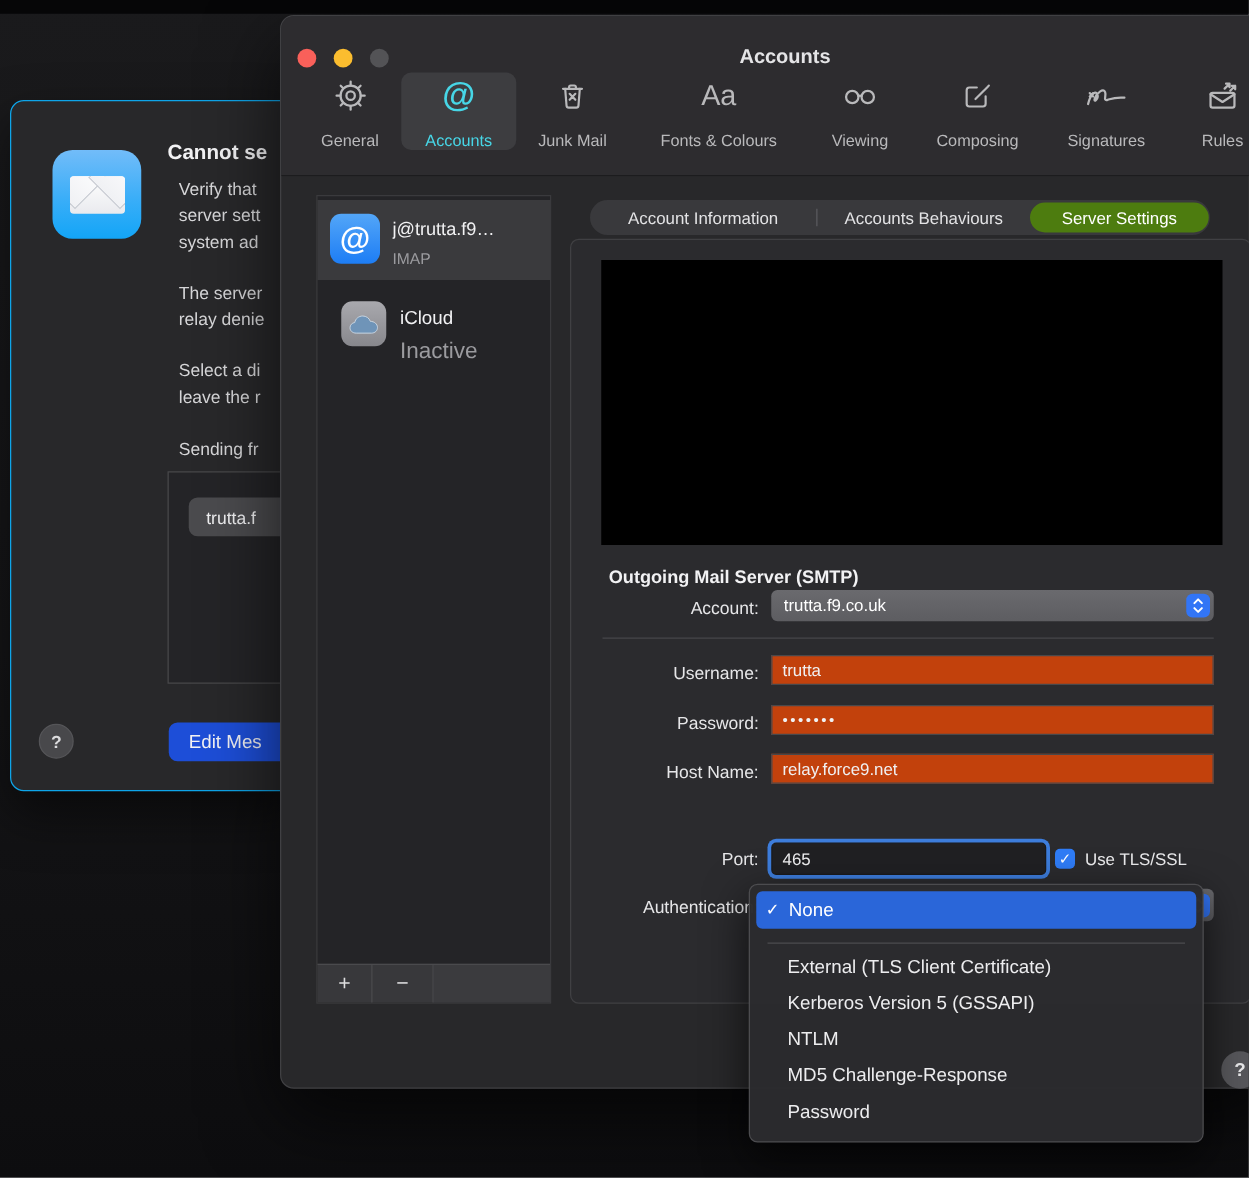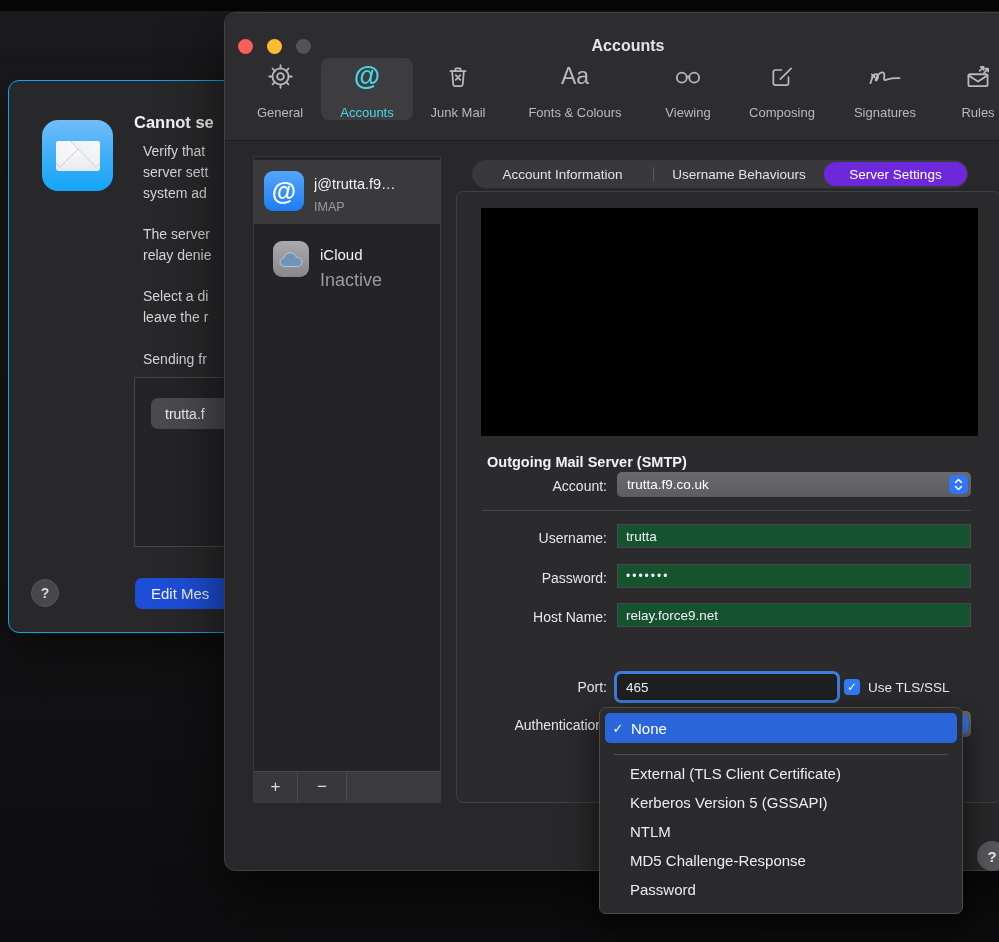--- a/index.html
+++ b/index.html
@@ -99,21 +99,21 @@
     position:absolute; left:231px; top:178px; width:545px; height:612px;
     background:#2b2b2e; border:1px solid #404043; border-radius:7px;
   }
   .segctl {
     position:absolute; left:247px; top:147px; width:496px; height:28px;
     background:#39393c; border-radius:15px; display:flex; align-items:center; z-index:3;
   }
   .seg { height:24px; margin:2px 0; display:flex; align-items:center; justify-content:center;
     font-size:13.5px; color:#e3e3e5; white-space:nowrap; }
   .seg1 { width:181px; } .seg2 { width:170px; } .seg3 { width:143px; }
-  .seg.selected { background:#6d28d9; border-radius:13px; color:#ffffff; }
+  .seg.selected { background:#4d7c0f; border-radius:13px; color:#ffffff; }
   .seg-div { width:1px; height:14px; background:#5b5b5f; }
 
   .blackbox { position:absolute; left:256px; top:195px; width:497px; height:228px; background:#000; z-index:3; }
 
   .smtp-title { position:absolute; left:262px; top:441px; font-size:14.5px; font-weight:bold; color:#f2f2f4; z-index:3; }
 
   .frm-label { position:absolute; width:160px; text-align:right; font-size:14px; color:#e6e6e8; white-space:nowrap; z-index:3; }
   .lab-account { left:222px; top:465px; }
   .lab-user    { left:222px; top:517px; }
   .lab-pass    { left:222px; top:557px; }
@@ -128,21 +128,21 @@
   }
   .stepper {
     position:absolute; right:3px; top:3px; width:19px; height:19px; border-radius:5px;
     background:#3275f6; display:flex; align-items:center; justify-content:center;
   }
   .stepper svg { stroke:#fff; stroke-width:1.6; fill:none; stroke-linecap:round; stroke-linejoin:round; }
   .frm-div { position:absolute; left:257px; top:497px; width:489px; height:1px; background:#47474a; z-index:3; }
 
   .field {
     position:absolute; left:392px; width:354px; height:24px;
-    background:#14532d; border:1px solid #48484b;
+    background:#c2410c; border:1px solid #48484b;
     display:flex; align-items:center; padding-left:8px; font-size:13.5px; color:#f0f0f2; z-index:3;
   }
   .fld-user { top:511px; } .fld-pass { top:551px; letter-spacing:2px; font-size:12px; } .fld-host { top:590px; }
   .fld-port {
     left:392px; top:661px; width:220px; height:26px; border-radius:4px;
     border:1px solid #1a1a1c; box-shadow:0 0 0 3px #3d7ddc; background:#202023;
   }
 
   .chkrow { position:absolute; display:flex; align-items:center; z-index:3; }
   .chk-auto { left:392px; top:629px; }
@@ -311,21 +311,21 @@
       <div class="sb-btn sb-remove">−</div>
       <div class="sb-btn sb-spacer"></div>
     </div>
   </div>
 
   <div class="pane"></div>
 
   <div class="segctl">
     <div class="seg seg1">Account Information</div>
     <div class="seg-div"></div>
-    <div class="seg seg2">Username Behaviours</div>
+    <div class="seg seg2">Accounts Behaviours</div>
     <div class="seg seg3 selected">Server Settings</div>
   </div>
 
   <div class="blackbox"></div>
 
   <div class="smtp-title">Outgoing Mail Server (SMTP)</div>
 
   <div class="frm-label lab-account">Account:</div>
   <div class="popup" style="left:392px; top:459px;">
     <span>trutta.f9.co.uk</span>

